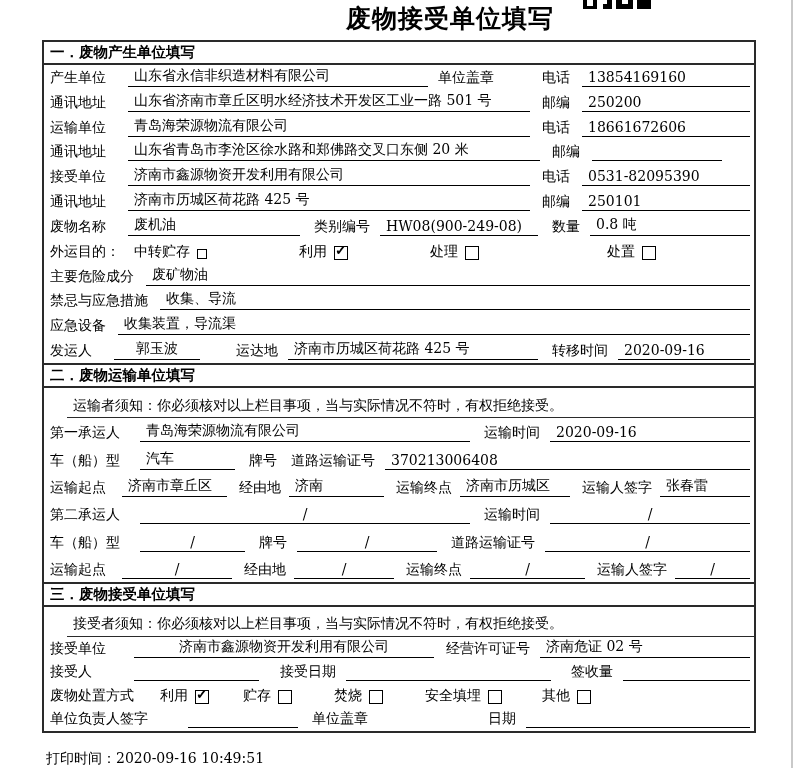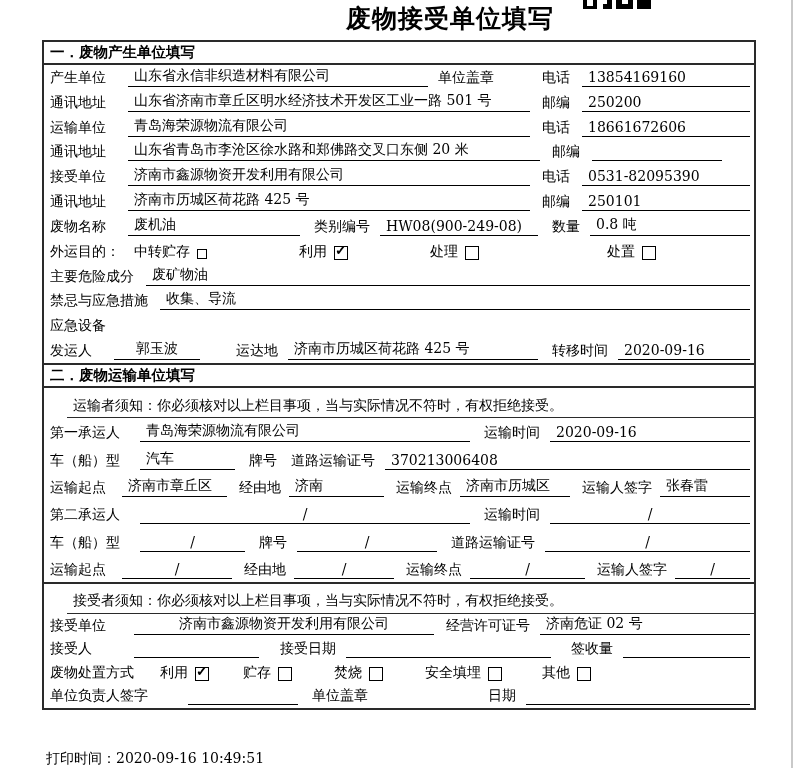--- a/index.html
+++ b/index.html
@@ -178,20 +178,21 @@
       <span class="val fx ml12">废矿物油</span>
     </div>
 
     <div class="row">
       <span class="lbl">禁忌与应急措施</span>
       <span class="val fx ml12">收集、导流</span>
     </div>
 
     <div class="row">
       <span class="lbl">应急设备</span>
+      <span class="val fx ml12">收集装置，导流渠</span>
     </div>
 
     <div class="row">
       <span class="lbl w64">发运人</span>
       <span class="val w86 ctr">郭玉波</span>
       <span class="lbl ml36">运达地</span>
       <span class="val w250 ml10">济南市历城区荷花路 425 号</span>
       <span class="lbl ml14">转移时间</span>
       <span class="val fx ml10">2020-09-16</span>
     </div>
@@ -249,20 +250,21 @@
       <span class="lbl ml12">经由地</span>
       <span class="val w100 ctr ml8">/</span>
       <span class="lbl ml12">运输终点</span>
       <span class="val w115 ctr ml8">/</span>
       <span class="lbl ml12">运输人签字</span>
       <span class="val fx ctr ml8">/</span>
     </div>
   </div>
 
   <div class="sec sec3">
+    <div class="sec-h">三．废物接受单位填写</div>
     <div class="notice">接受者须知：你必须核对以上栏目事项，当与实际情况不符时，有权拒绝接受。</div>
 
     <div class="row">
       <span class="lbl w84">接受单位</span>
       <span class="val w300 ctr">济南市鑫源物资开发利用有限公司</span>
       <span class="lbl ml12">经营许可证号</span>
       <span class="val fx ml10">济南危证 02 号</span>
     </div>
 
     <div class="row">

